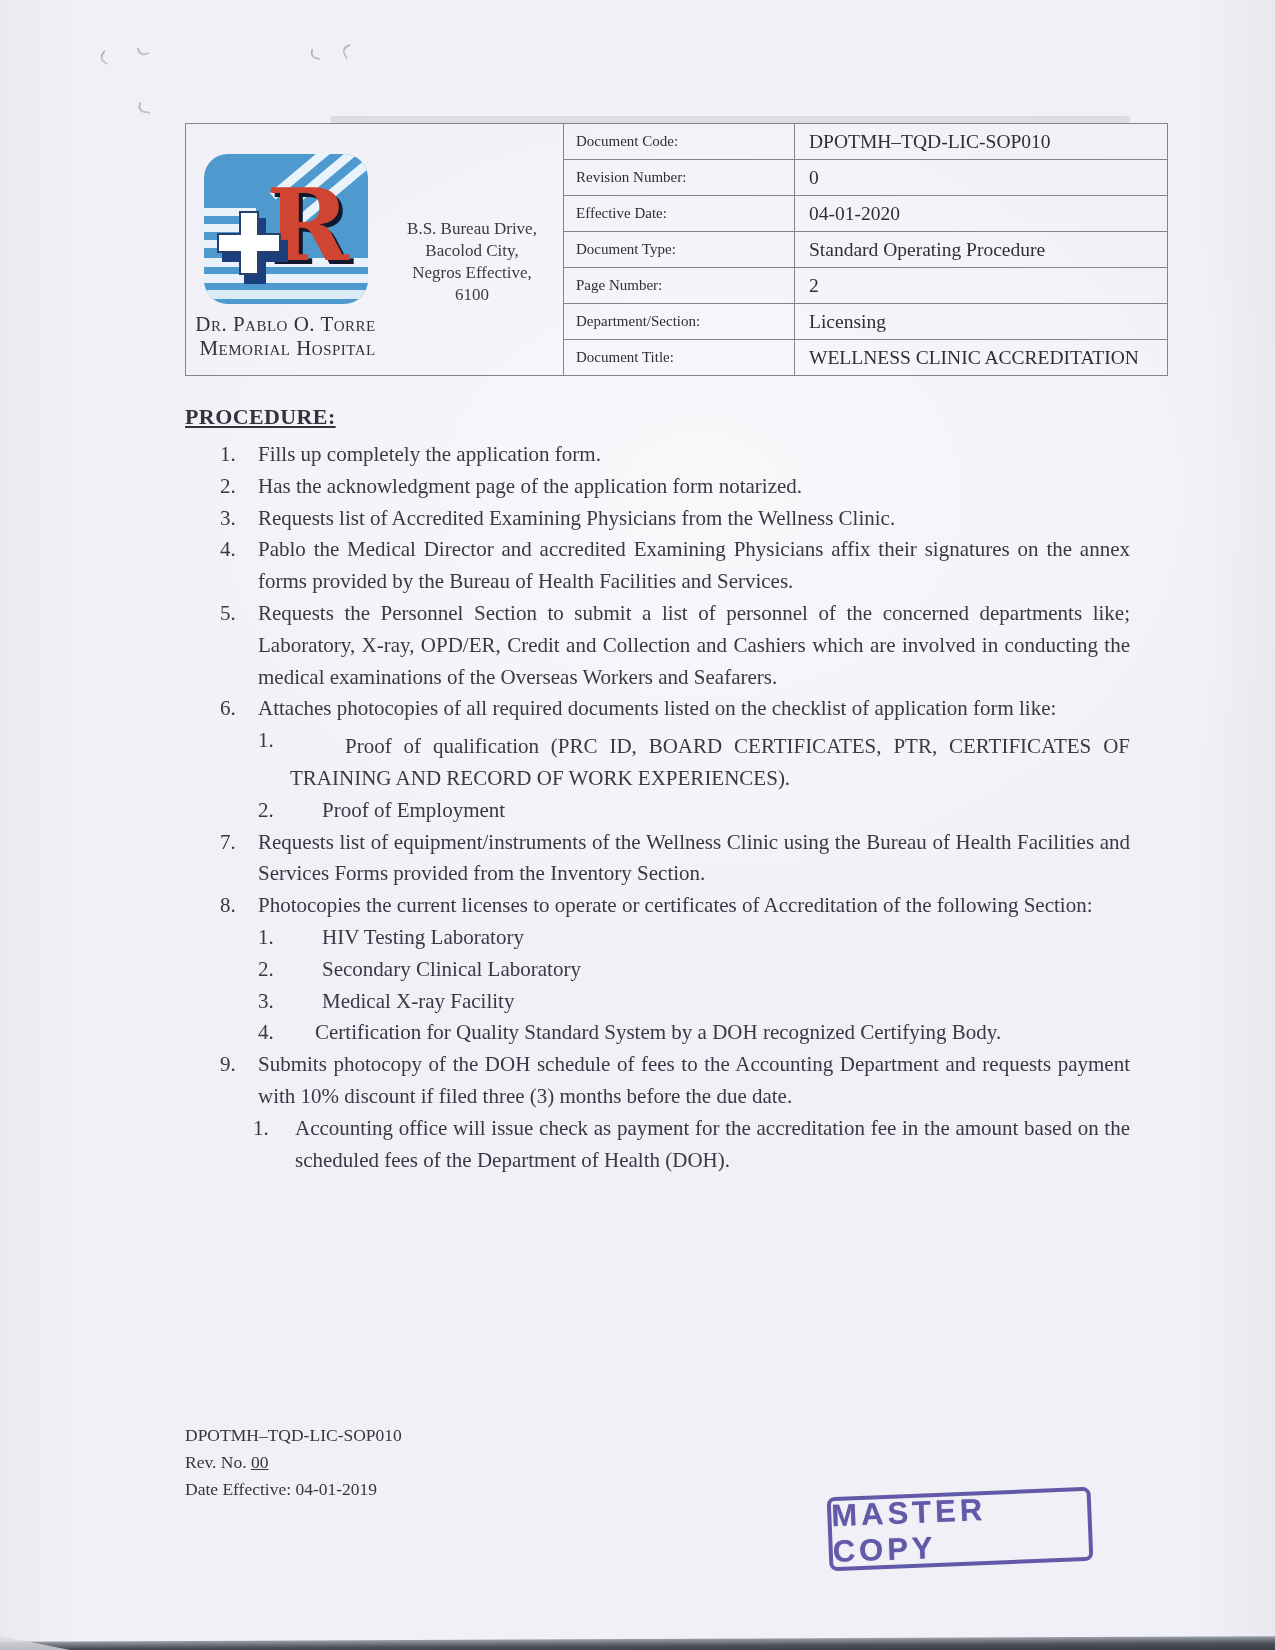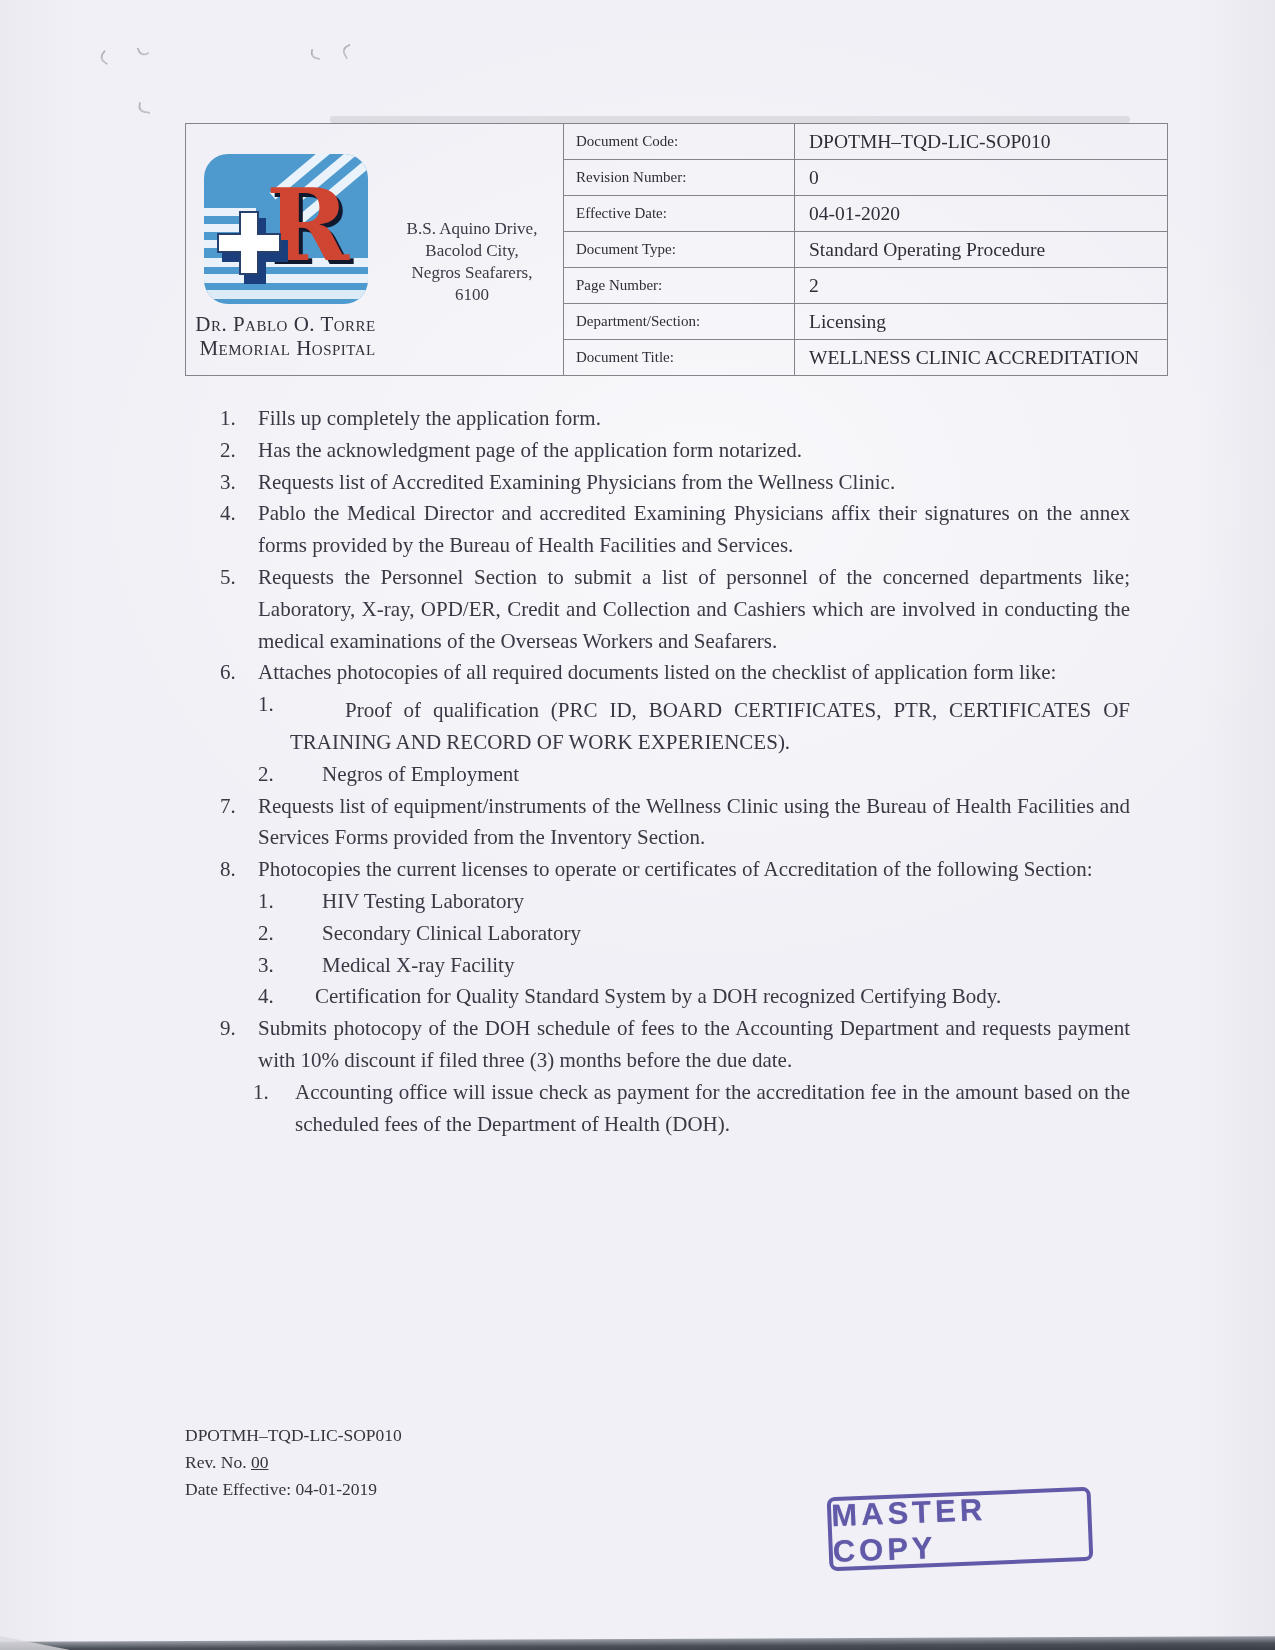--- a/index.html
+++ b/index.html
@@ -112,23 +112,23 @@
                     <polygon points="44,60 62,60 62,82 84,82 84,100 62,100 62,122 44,122 44,100 22,100 22,82 44,82"></polygon>
                   </g>
                 </g>
               </svg>
               <div class="hosp-name">
                 <div>Dr. Pablo O. Torre</div>
                 <div>Memorial Hospital</div>
               </div>
             </div>
             <div class="addr">
-              <div>B.S. Aquino Drive,</div>
+              <div>B.S. Bureau Drive,</div>
               <div>Bacolod City,</div>
-              <div>Negros Seafarers,</div>
+              <div>Negros Effective,</div>
               <div>6100</div>
             </div>
           </div>
         </td>
         <td class="lbl">Document Code:</td>
         <td class="val">DPOTMH–TQD-LIC-SOP010</td>
       </tr>
       <tr>
         <td class="lbl">Revision Number:</td>
         <td class="val">0</td>
@@ -150,20 +150,21 @@
         <td class="val">Licensing</td>
       </tr>
       <tr>
         <td class="lbl">Document Title:</td>
         <td class="val">WELLNESS CLINIC ACCREDITATION</td>
       </tr>
     </tbody>
   </table>
 
   <div class="content">
+    <div class="heading">PROCEDURE:</div>
 
     <div class="li main">
       <span class="num">1.</span>
       <span class="txt">Fills up completely the application form.</span>
     </div>
     <div class="li main">
       <span class="num">2.</span>
       <span class="txt">Has the acknowledgment page of the application form notarized.</span>
     </div>
     <div class="li main">
@@ -181,21 +182,21 @@
     <div class="li main just">
       <span class="num">6.</span>
       <span class="txt">Attaches photocopies of all required documents listed on the checklist of application form like:</span>
     </div>
     <div class="li sub-b just">
       <span class="num">1.</span>
       <span class="txt">Proof of qualification (PRC ID, BOARD CERTIFICATES, PTR, CERTIFICATES OF TRAINING AND RECORD OF WORK EXPERIENCES).</span>
     </div>
     <div class="li sub-a">
       <span class="num">2.</span>
-      <span class="txt">Negros of Employment</span>
+      <span class="txt">Proof of Employment</span>
     </div>
     <div class="li main just">
       <span class="num">7.</span>
       <span class="txt">Requests list of equipment/instruments of the Wellness Clinic using the Bureau of Health Facilities and Services Forms provided from the Inventory Section.</span>
     </div>
     <div class="li main just">
       <span class="num">8.</span>
       <span class="txt">Photocopies the current licenses to operate or certificates of Accreditation of the following Section:</span>
     </div>
     <div class="li sub-a">

